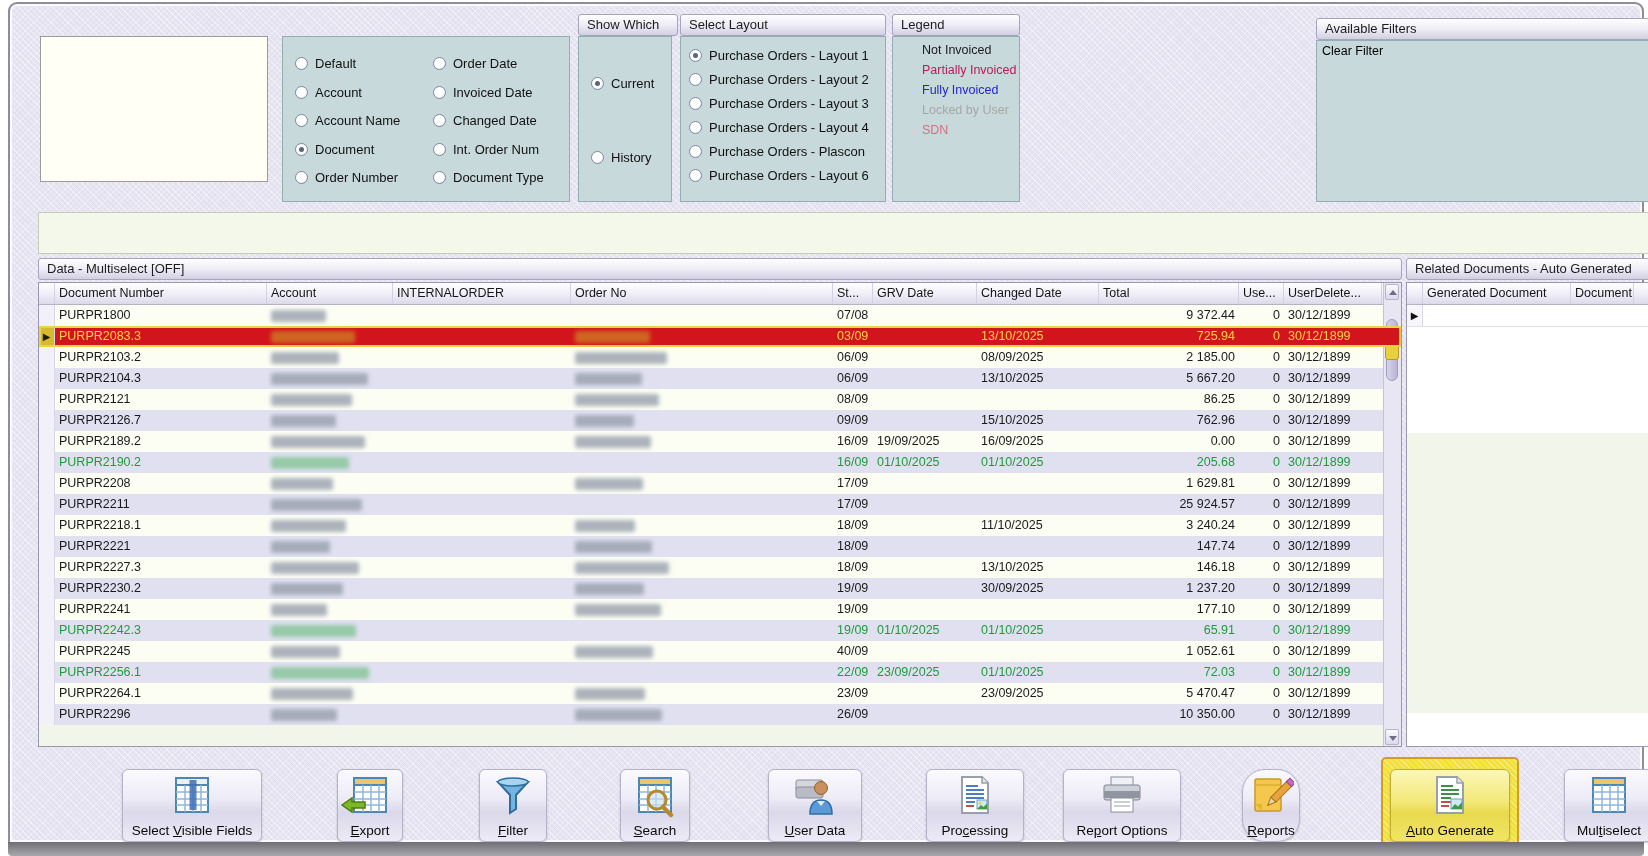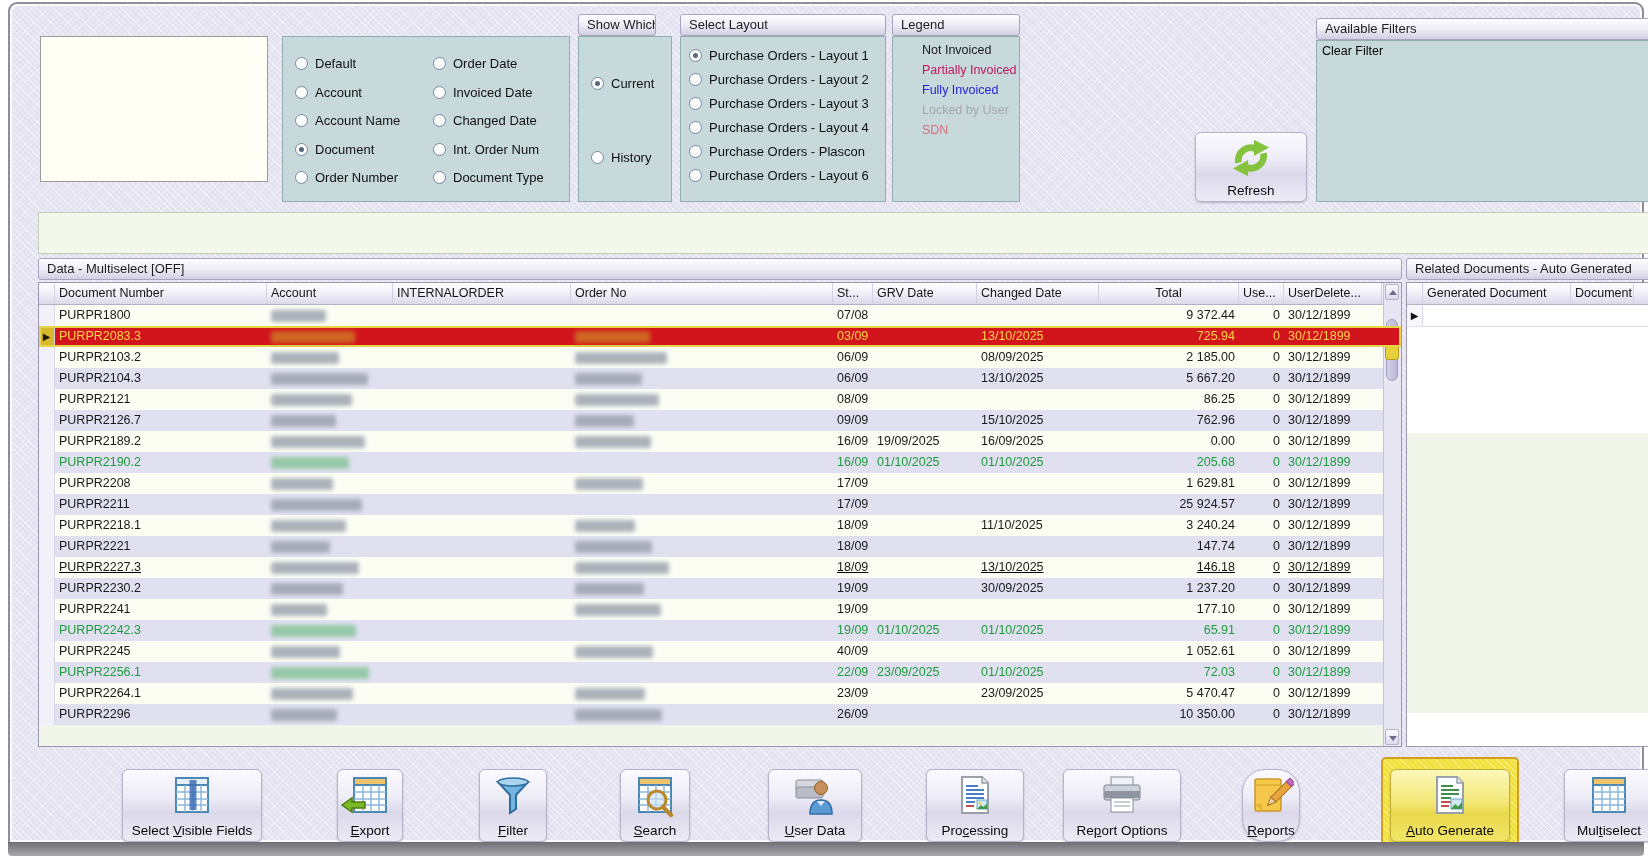--- a/index.html
+++ b/index.html
@@ -41,21 +41,21 @@
 
   
   .info-strip{position:absolute;left:28px;top:208px;width:1614px;height:42px;background:#f3f8ea;border:1px solid #c3cdb8;box-sizing:border-box;}
 
   
   .grid{position:absolute;box-sizing:border-box;background:#fbfdf4;border:1px solid #9a97ae;overflow:hidden;}
   .colhead{display:grid;height:22px;box-sizing:border-box;
     background:linear-gradient(180deg,#ffffff 0%,#edebf6 60%,#dcd9ea 100%);border-bottom:1px solid #b5b2c8;}
   .colhead .hc{font-size:12.5px;color:#151515;line-height:21px;padding:0 4px;white-space:nowrap;overflow:hidden;
     border-right:1px solid #d4d1e2;box-sizing:border-box;}
-  .colhead .hc.r{text-align:center;}
+  .colhead .hc.r{text-align:left;}
   .grow{display:grid;height:21px;box-sizing:border-box;}
   .grow .gc{font-size:12.5px;line-height:21px;padding:0 4px;white-space:nowrap;overflow:hidden;box-sizing:border-box;color:#1a1a1a;display:flex;align-items:center;}
   .grow .gc.r{justify-content:flex-end;}
   .grow.odd{background:#fcfef4;}
   .grow.even{background:#e0e0f1;}
   .grow .marker{background:#f2f0f9;border-right:1px solid #d9d6e6;font-size:10px;color:#111;justify-content:center;padding:0;}
   .grow.partial .gc{color:#1e9b3c;}
   .grow.selected{background:#d2151c;outline:2px solid #e8d44a;outline-offset:-2px;position:relative;z-index:2;}
   .grow.selected .gc{color:#ffd24a;}
   .grow.selected .marker{background:#d8b92e;color:#201a00;}
@@ -124,21 +124,21 @@
             <span class="radio"></span>
             <span class="radio-label">Int. Order Num</span>
           </div>
           <div class="radio-row" style="left: 150px; top: 132px;">
             <span class="radio"></span>
             <span class="radio-label">Document Type</span>
           </div>
         </div>
     </div>
 
-    <div class="gb-header" style="left:568px;top:10px;width:78px;">Show Which</div>
+    <div class="gb-header" style="left:568px;top:10px;width:100px;">Show Which</div>
     <div class="gb-body" style="left:568px;top:32px;width:94px;height:166px;">
       <div id="show-which-opts">
           <div class="radio-row" style="left: 12px; top: 38px; justify-content: flex-end;">
             <span class="radio sel"></span>
             <span class="radio-label">Current</span>
           </div>
           <div class="radio-row" style="left: 12px; top: 112px;">
             <span class="radio"></span>
             <span class="radio-label">History</span>
           </div>
@@ -179,31 +179,20 @@
     <div class="gb-body" style="left:882px;top:32px;width:128px;height:166px;">
       <div id="legend-items">
           <div class="legend-item" style="top: 6px; color: rgb(26, 26, 26);">Not Invoiced</div>
           <div class="legend-item" style="top: 26px; color: #be185d;">Partially Invoiced</div>
           <div class="legend-item" style="top: 46px; color: rgb(35, 35, 217);">Fully Invoiced</div>
           <div class="legend-item" style="top: 66px; color: rgb(166, 166, 166);">Locked by User</div>
           <div class="legend-item" style="top: 86px; color: rgb(212, 113, 127);">SDN</div>
         </div>
     </div>
 
-    <div class="tbtn" style="left:1185px;top:128px;width:112px;height:70px;">
-      <span class="ticon">
-        <svg width="44" height="42" viewBox="0 0 44 44">
-          <path d="M9 27 a13 13 0 0 1 19-14" fill="none" stroke="#85c33e" stroke-width="7"></path>
-          <polygon points="25,3 41,11 25,20" fill="#85c33e"></polygon>
-          <path d="M35 17 a13 13 0 0 1-19 14" fill="none" stroke="#85c33e" stroke-width="7"></path>
-          <polygon points="19,41 3,33 19,24" fill="#85c33e"></polygon>
-        </svg>
-      </span>
-      <span class="tlabel">Refresh</span>
-    </div>
 
     <div class="gb-header" style="left:1306px;top:14px;width:334px;">Available Filters</div>
     <div class="gb-body" style="left:1306px;top:36px;width:334px;height:162px;">
       <div class="filter-item">Clear Filter</div>
     </div>
 
     <div class="info-strip"></div>
 
     <div class="gb-header" style="left:28px;top:254px;width:1364px;">Data - Multiselect [OFF]</div>
     <div class="grid" style="left:28px;top:278px;width:1364px;height:465px;">
@@ -412,21 +401,21 @@
             <div class="gc">
               <span class="blob" style="width: 77px;"></span>
             </div>
             <div class="gc">18/09</div>
             <div class="gc"></div>
             <div class="gc"></div>
             <div class="gc r">147.74</div>
             <div class="gc r">0</div>
             <div class="gc">30/12/1899</div>
           </div>
-          <div class="grow odd" style="grid-template-columns: 16px 212px 126px 178px 262px 40px 104px 122px 140px 45px 98px; text-decoration: underline;">
+          <div class="grow odd" style="grid-template-columns: 16px 212px 126px 178px 262px 40px 104px 122px 140px 45px 98px;">
             <div class="gc marker"></div>
             <div class="gc">PURPR2227.3</div>
             <div class="gc">
               <span class="blob" style="width: 88px;"></span>
             </div>
             <div class="gc"></div>
             <div class="gc">
               <span class="blob" style="width: 94px;"></span>
             </div>
             <div class="gc">18/09</div>

